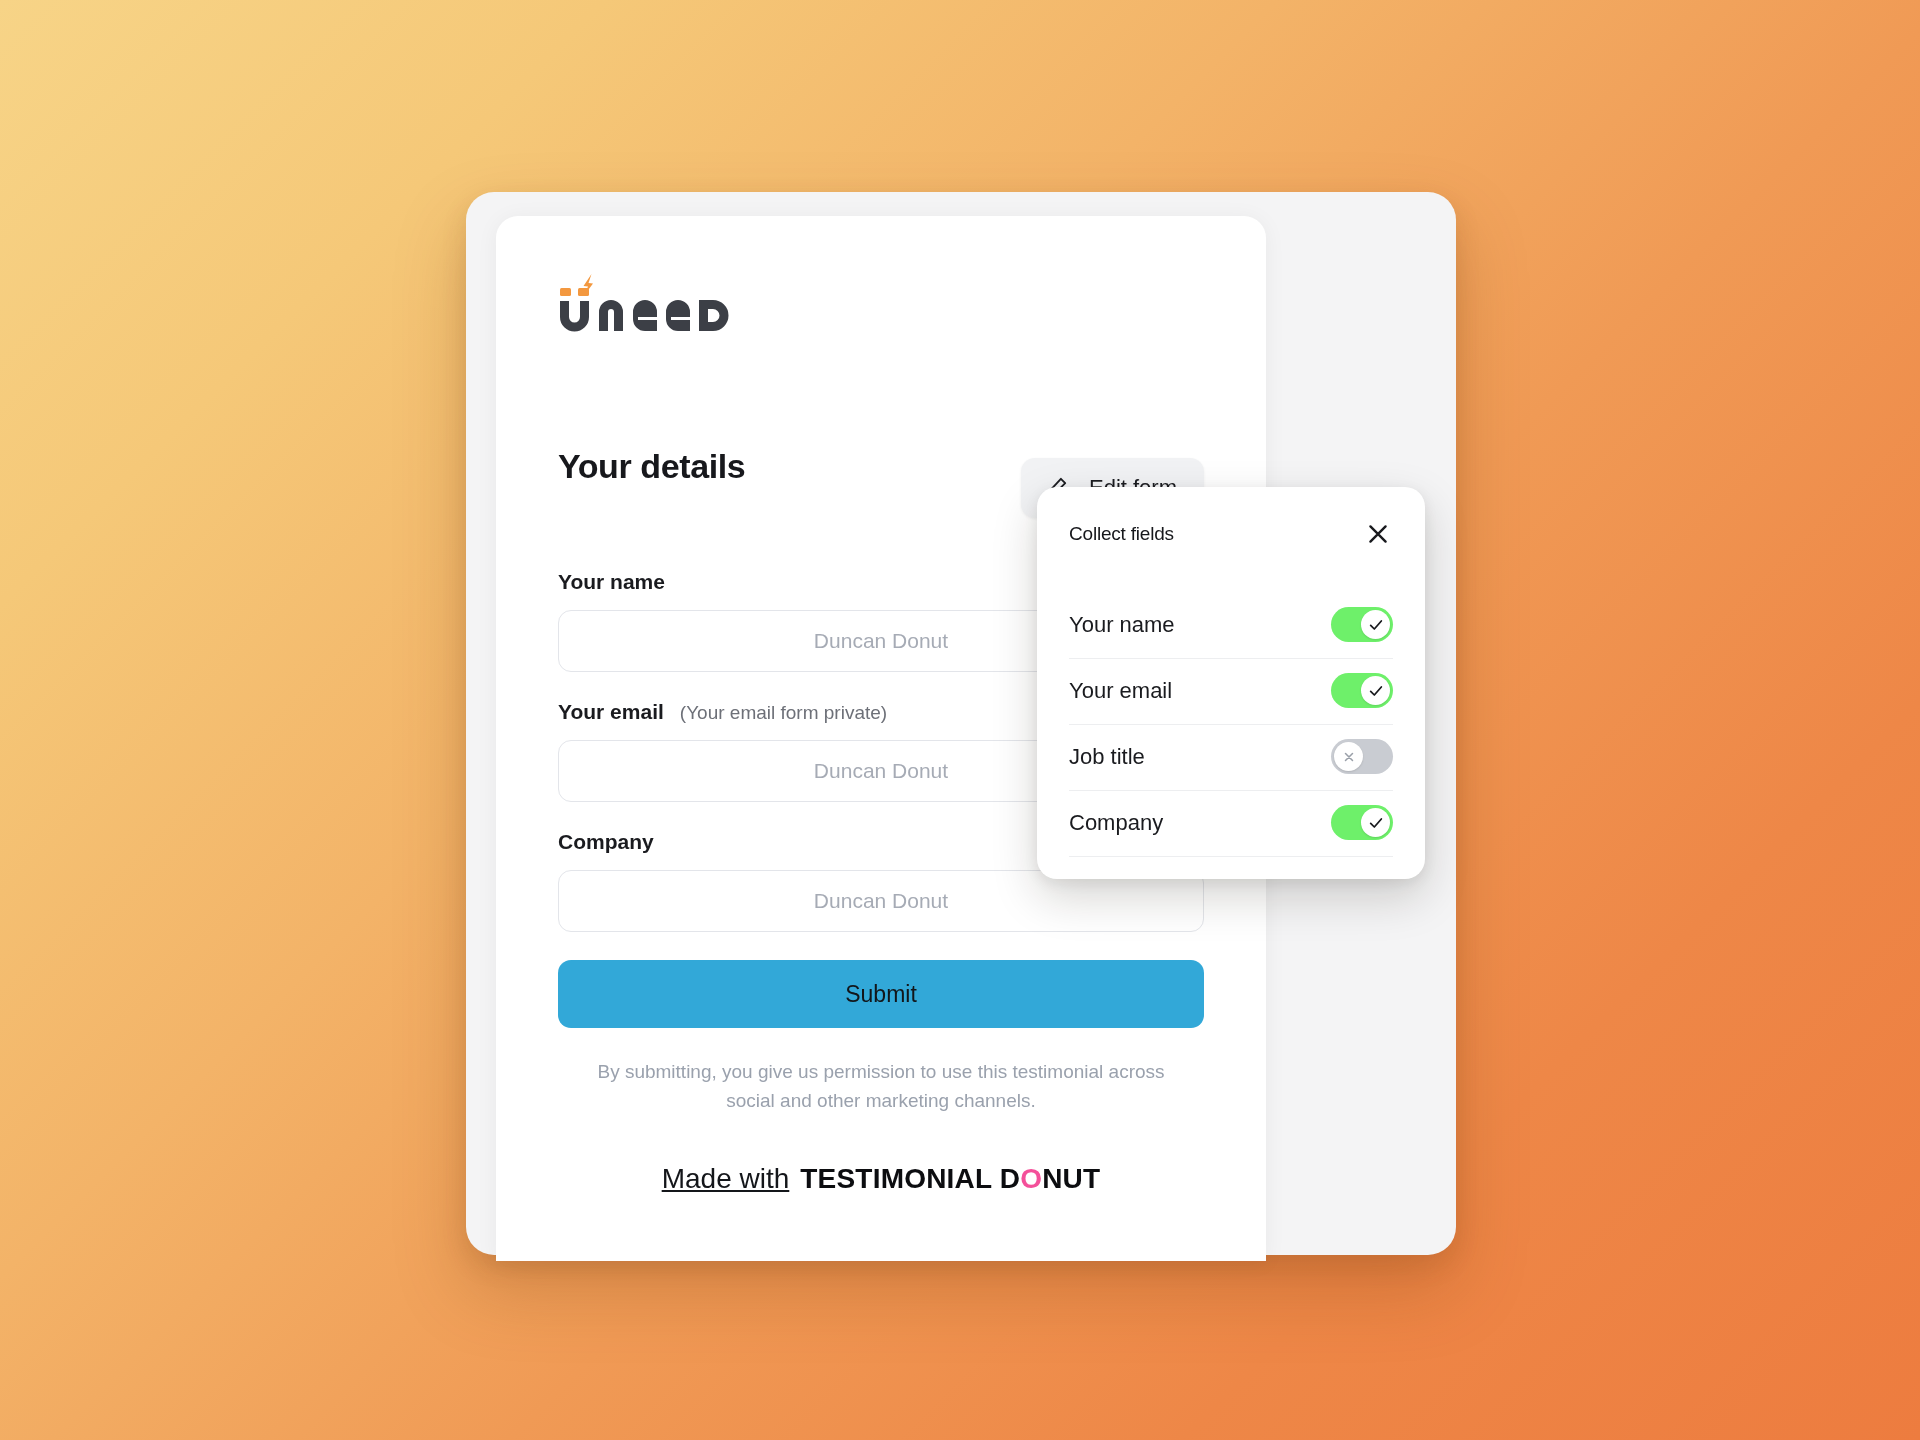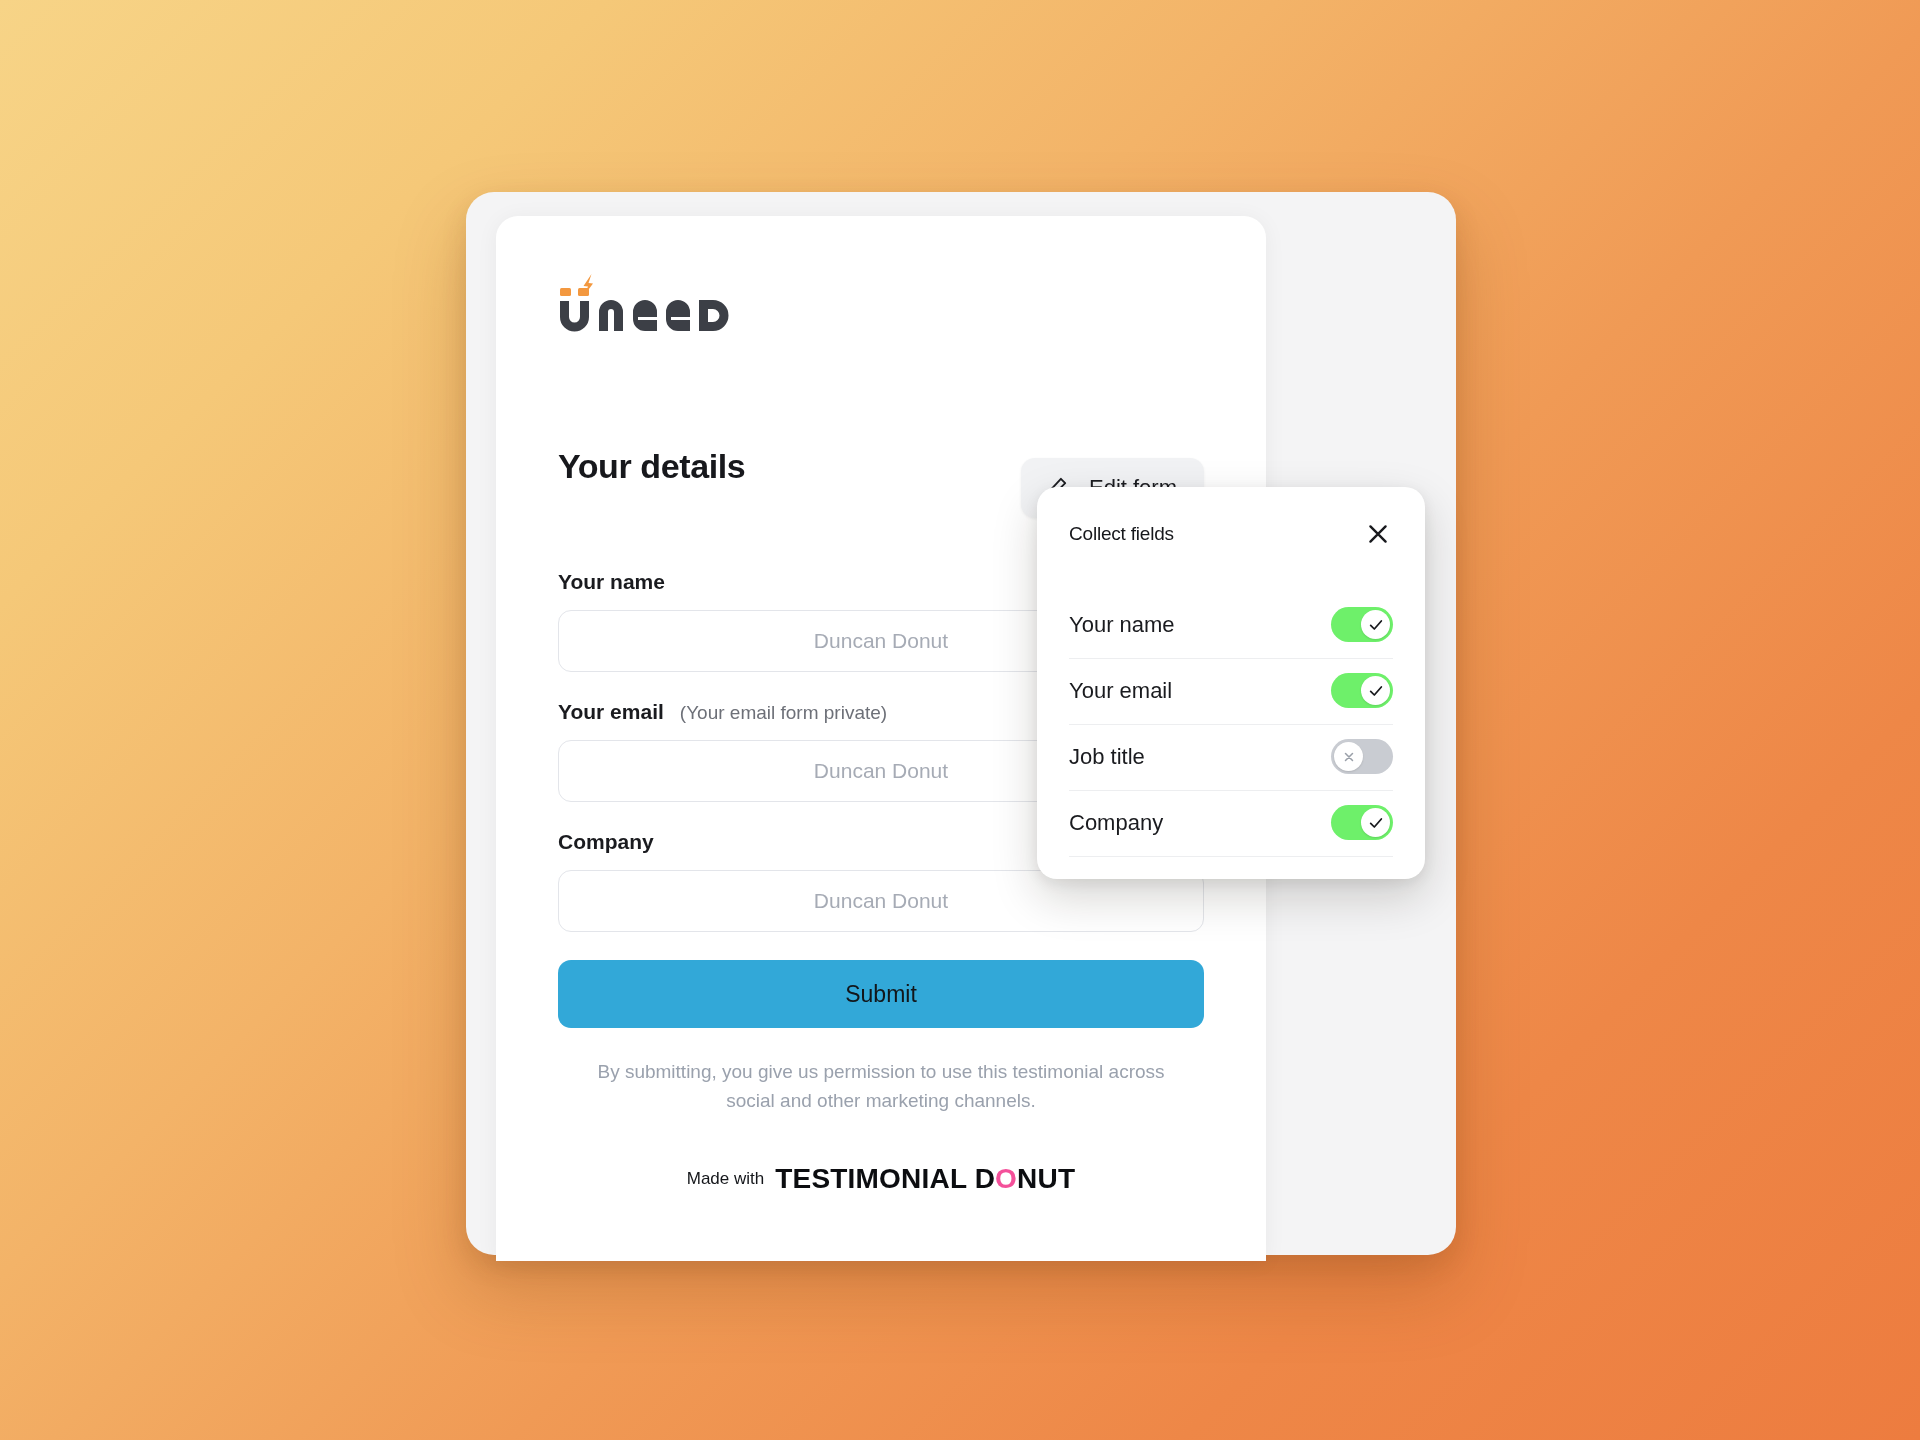--- a/index.html
+++ b/index.html
@@ -155,23 +155,24 @@
   }
 
   .made-with {
     margin-top: 48px;
     display: flex;
     align-items: center;
     justify-content: center;
     gap: 11px;
   }
   .made-with-label {
-    font-size: 17px;
+    font-size: 28px;
     color: #14161a;
     font-weight: 400;
+    text-decoration: underline;
   }
   .made-with-brand {
     font-size: 28px;
     font-weight: 700;
     color: #0c0d10;
     letter-spacing: 0.2px;
   }
   .made-with-brand .pink { color: #f4509a; }
 
   

